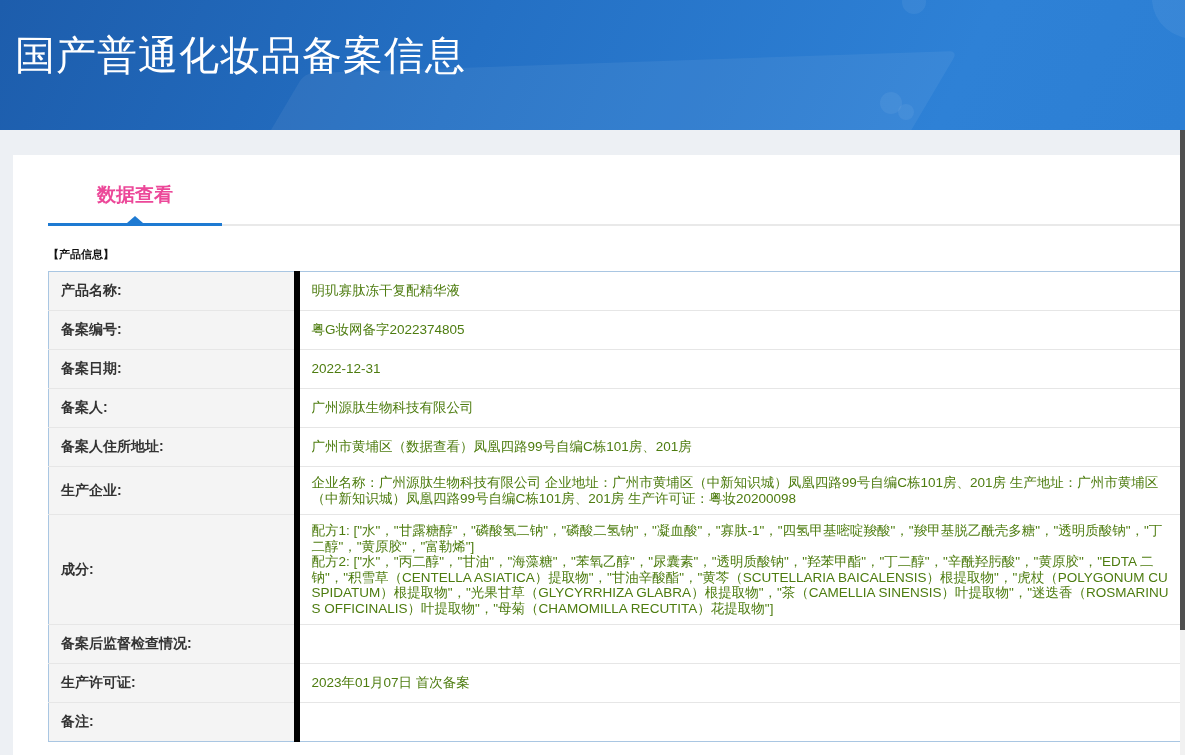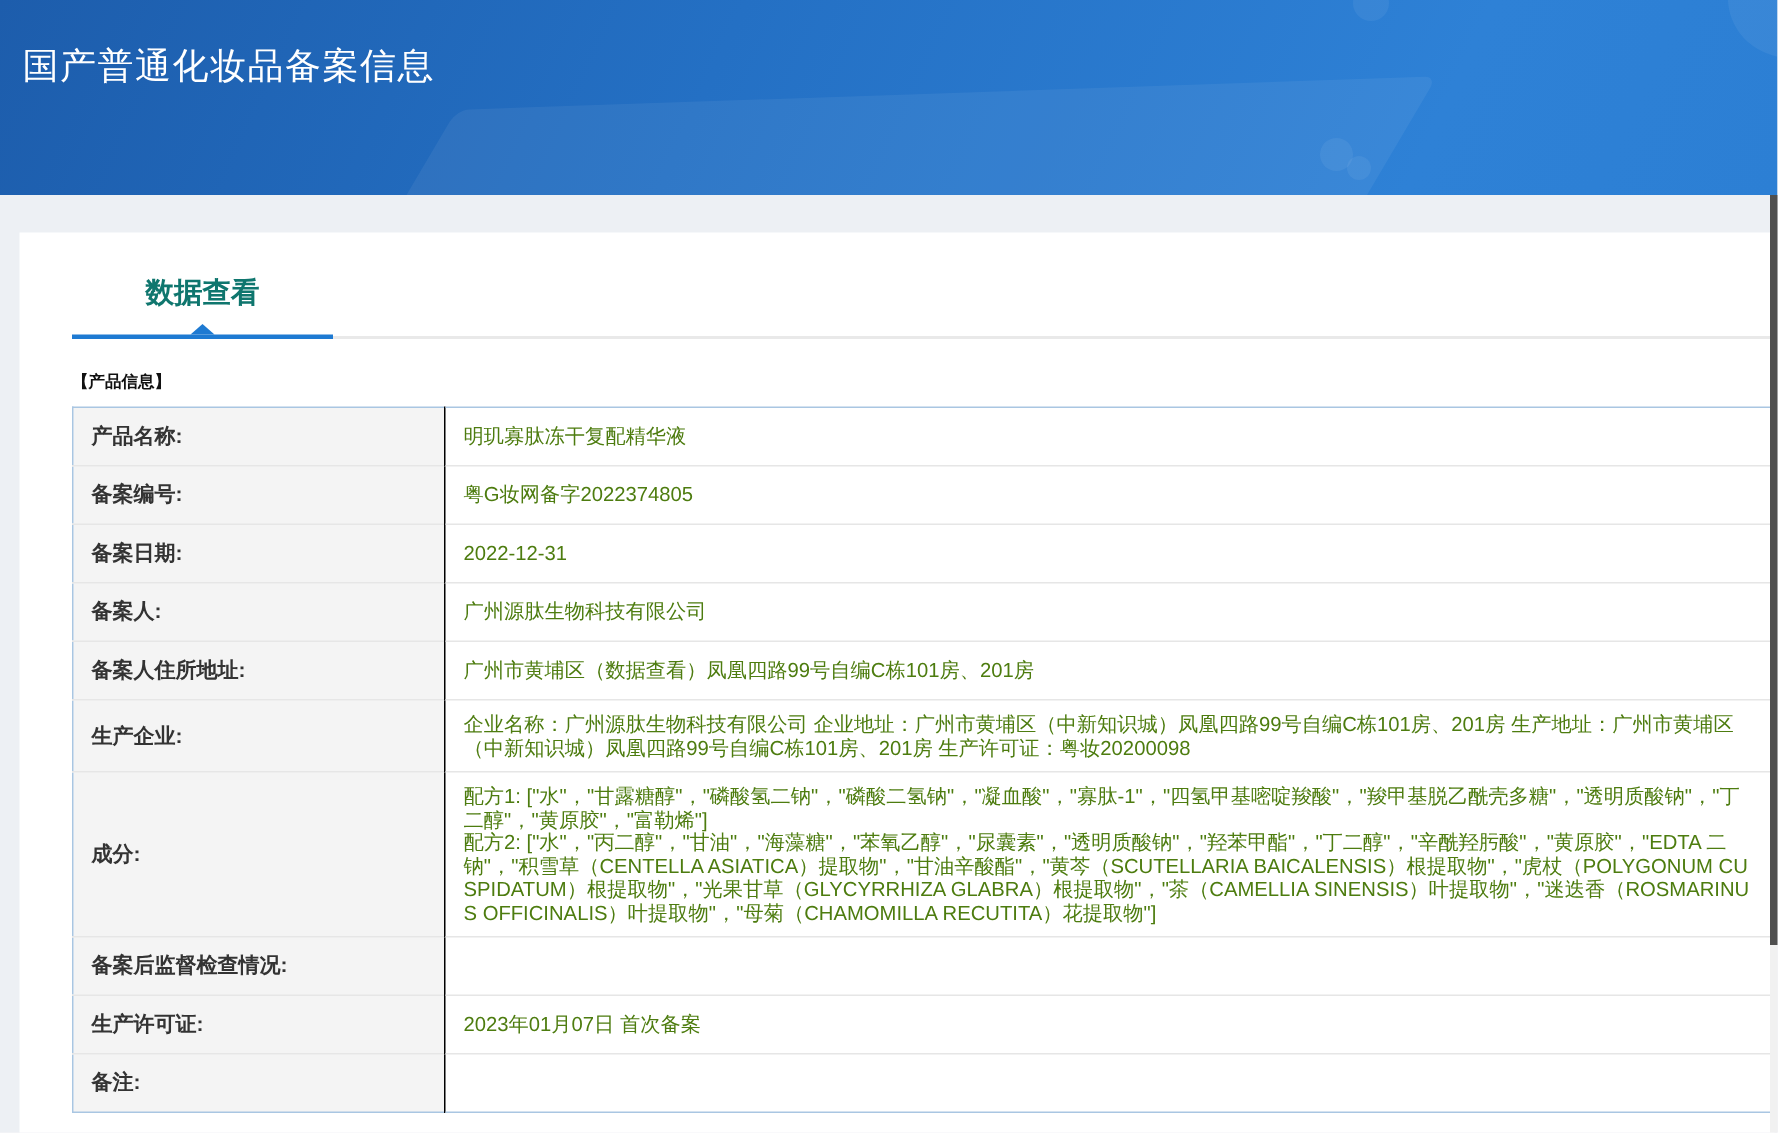--- a/index.html
+++ b/index.html
@@ -21,37 +21,37 @@
   .deco-tri {
     left: 1150px; top: -30px; width: 220px; height: 90px;
     transform: rotate(18deg); border-radius: 40px;
     background: rgba(255,255,255,0.08);
   }
   .deco-c1 { left: 902px; top: -10px; width: 24px; height: 24px; border-radius: 50%; background: rgba(255,255,255,0.10); }
   .deco-c2 { left: 880px; top: 92px;  width: 22px; height: 22px; border-radius: 50%; background: rgba(255,255,255,0.09); }
   .deco-c3 { left: 898px; top: 104px; width: 16px; height: 16px; border-radius: 50%; background: rgba(255,255,255,0.11); }
   .banner h1 {
     position: absolute; left: 15px; top: 28px;
-    color: #ffffff; font-size: 24px; font-weight: 400; letter-spacing: 1px;
+    color: #ffffff; font-size: 40px; font-weight: 400; letter-spacing: 1px;
   }
   
   .card {
     position: absolute; left: 13px; right: 2px; top: 155px; bottom: 0;
     background: #ffffff;
   }
   
   .tabbar {
     position: relative; height: 71px;
     margin: 0 0 0 35px;
     border-bottom: 2px solid #e9e9e9;
   }
   .tab { position: absolute; left: 0; bottom: -2px; width: 174px; text-align: center; cursor: pointer; }
   .tab-label {
     display: block; margin-bottom: 15px;
-    color: #0f766e; font-size: 19px; font-weight: 700;
+    color: #ec4899; font-size: 19px; font-weight: 700;
   }
   .tab-underline { position: relative; height: 3px; background: #1e7ad2; }
   .tab-underline .tri {
     position: absolute; left: 50%; bottom: 3px; transform: translateX(-50%);
     width: 0; height: 0;
     border-left: 8px solid transparent; border-right: 8px solid transparent;
     border-bottom: 7px solid #1e7ad2;
   }
   
   .section-title {
@@ -61,21 +61,21 @@
   
   table.info {
     width: calc(100% - 37px); margin-left: 35px;
     border-collapse: collapse;
     border: 1px solid #a9c6e2;
     table-layout: fixed;
   }
   table.info th {
     width: 248px; height: 39px;
     background: #f4f4f4;
-    border-right: 1px solid #000000;
+    border-right: 6px solid #000000;
     text-align: left; vertical-align: middle;
     padding: 4px 8px 4px 12px;
     font-size: 14px; font-weight: 700; color: #333333;
   }
   table.info td {
     height: 39px;
     background: #ffffff;
     vertical-align: middle;
     padding: 8px 10px 8px 12px;
     font-size: 13.5px; color: #4d7c0f; line-height: 15.5px;

